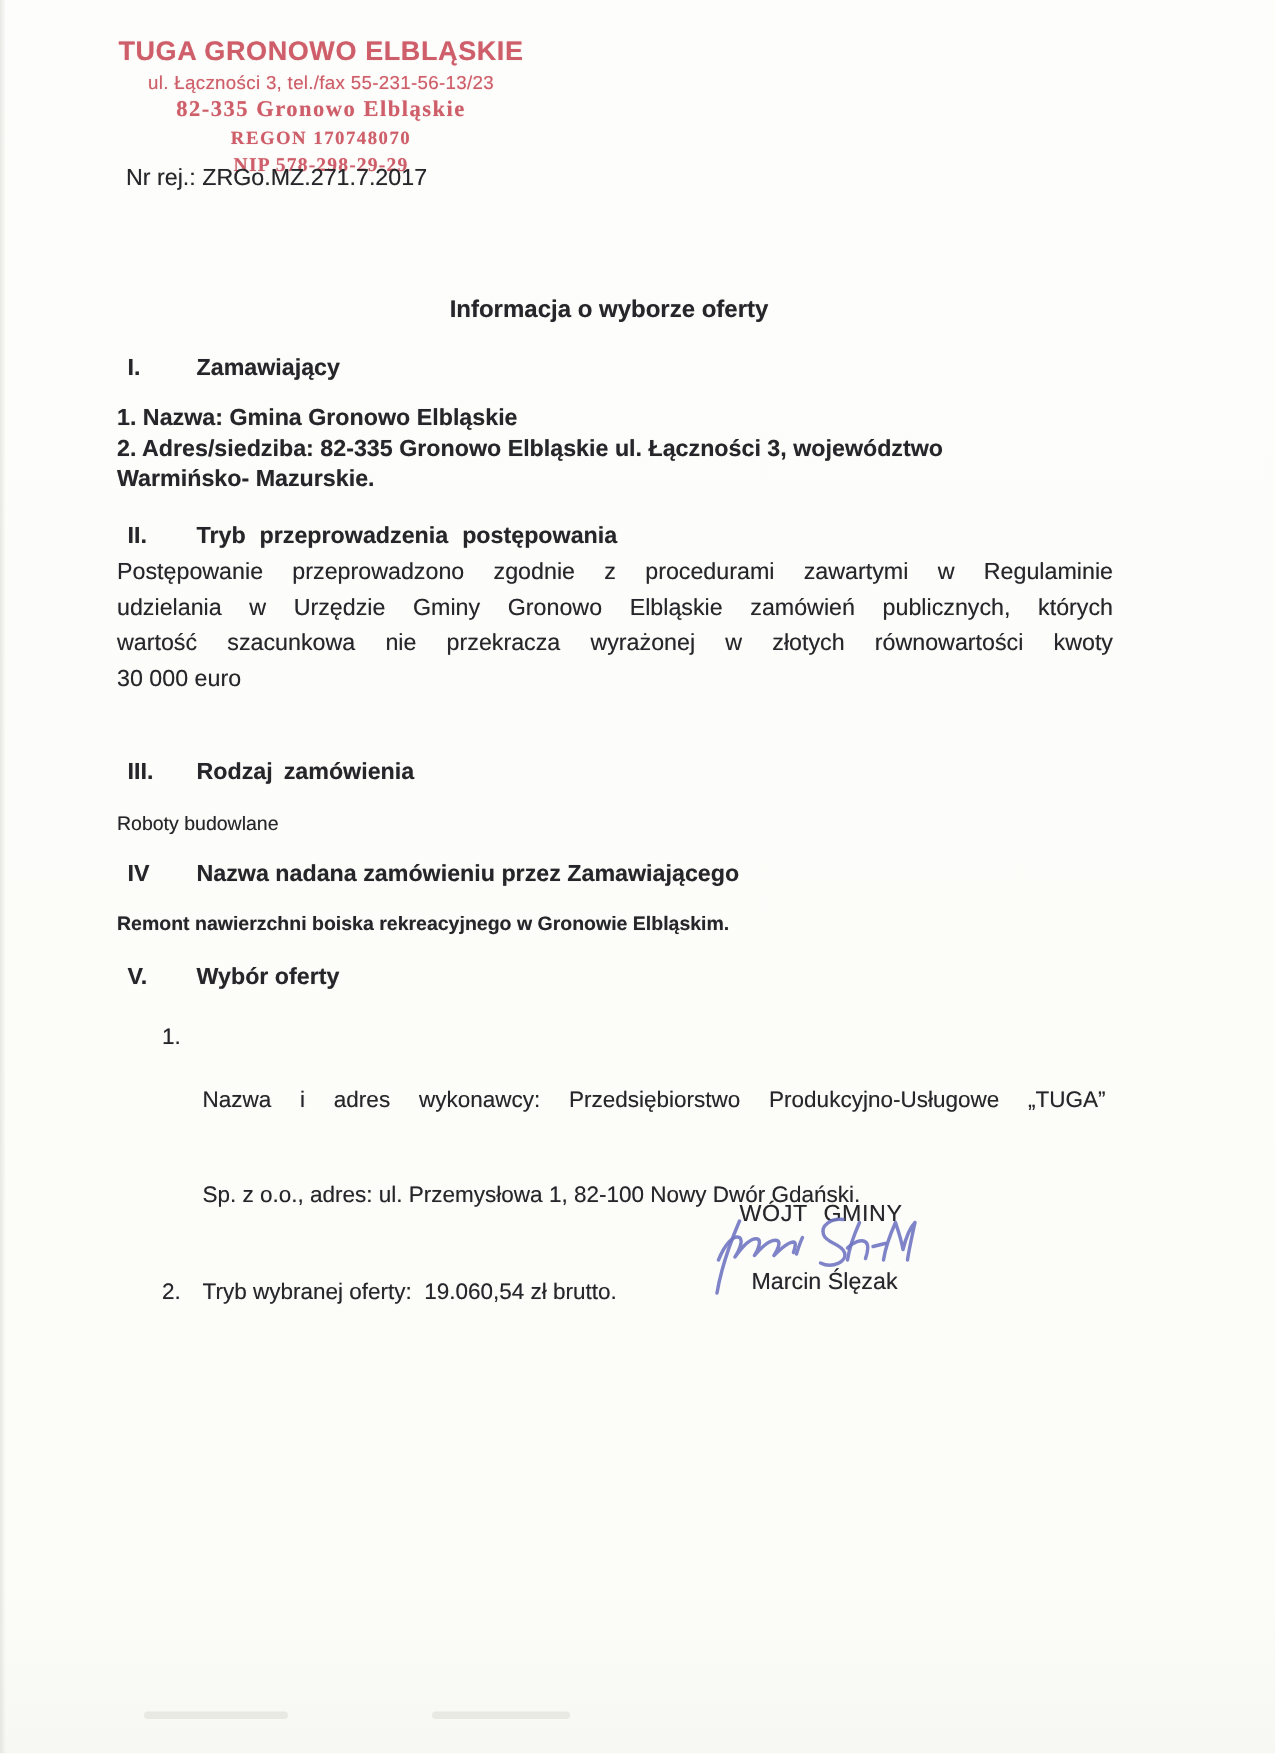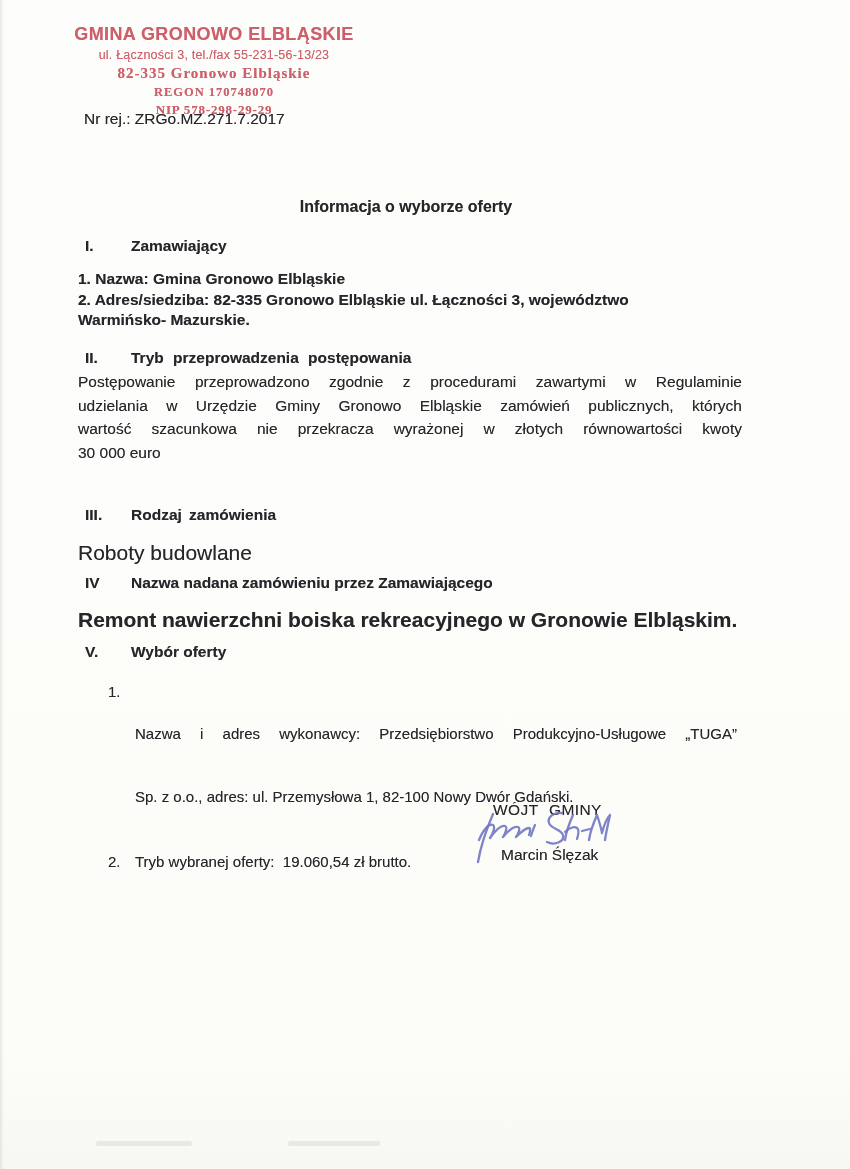--- a/index.html
+++ b/index.html
@@ -48,21 +48,21 @@
   .h4{top:574px;}
   .h5{top:643px;}
 
   .s1-items{position:absolute;left:78px;top:269px;width:610px;font-size:15.5px;font-weight:700;line-height:20.5px;}
   .s1-items span{display:block;}
 
   .s2-para{position:absolute;left:78px;top:370px;width:664px;font-size:15.5px;line-height:23.5px;}
   .s2-para .jl{display:block;text-align:justify;text-align-last:justify;}
   .s2-para .ll{display:block;}
 
-  .body-line{position:absolute;left:78px;font-size:21px;}
+  .body-line{position:absolute;left:78px;font-size:13px;}
   .roboty{top:541px;}
   .remont{top:608px;font-weight:700;}
 
   .s5-list{position:absolute;left:108px;top:681px;width:640px;font-size:15px;line-height:21px;}
   .s5-row{display:flex;}
   .s5-row .n{min-width:27px;}
   .s5-row .t{width:602px;white-space:pre-wrap;}
   .s5-row .t .jl{display:block;text-align:justify;text-align-last:justify;}
   .s5-row .t .ll{display:block;}
   .s5-row + .s5-row{margin-top:2px;}
@@ -80,21 +80,21 @@
   .edge{position:absolute;left:0;top:0;width:4px;height:1169px;background:linear-gradient(90deg,rgba(210,210,205,.5),rgba(210,210,205,0));}
 </style>
 </head>
 <body>
 
 <div class="page">
 
   <div class="edge"></div>
 
   <div class="stamp">
-    <div class="l1">GMINA GRONOWO ELBLĄSKIE</div>
+    <div class="l1">TUGA GRONOWO ELBLĄSKIE</div>
     <div class="l2">ul. Łączności 3, tel./fax 55-231-56-13/23</div>
     <div class="l3">82-335 Gronowo Elbląskie</div>
     <div class="l4">REGON 170748070</div>
     <div class="l5">NIP 578-298-29-29</div>
   </div>
 
   <div class="regno txt">Nr rej.: ZRGo.MZ.271.7.2017</div>
 
   <div class="doc-title txt">Informacja o wyborze oferty</div>
 

